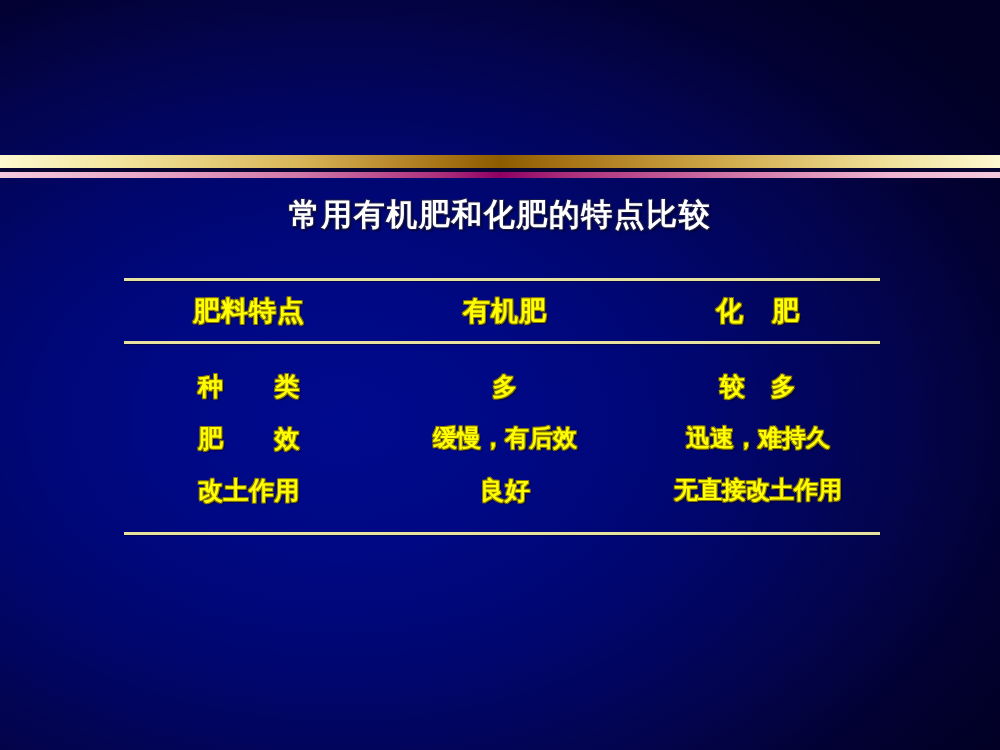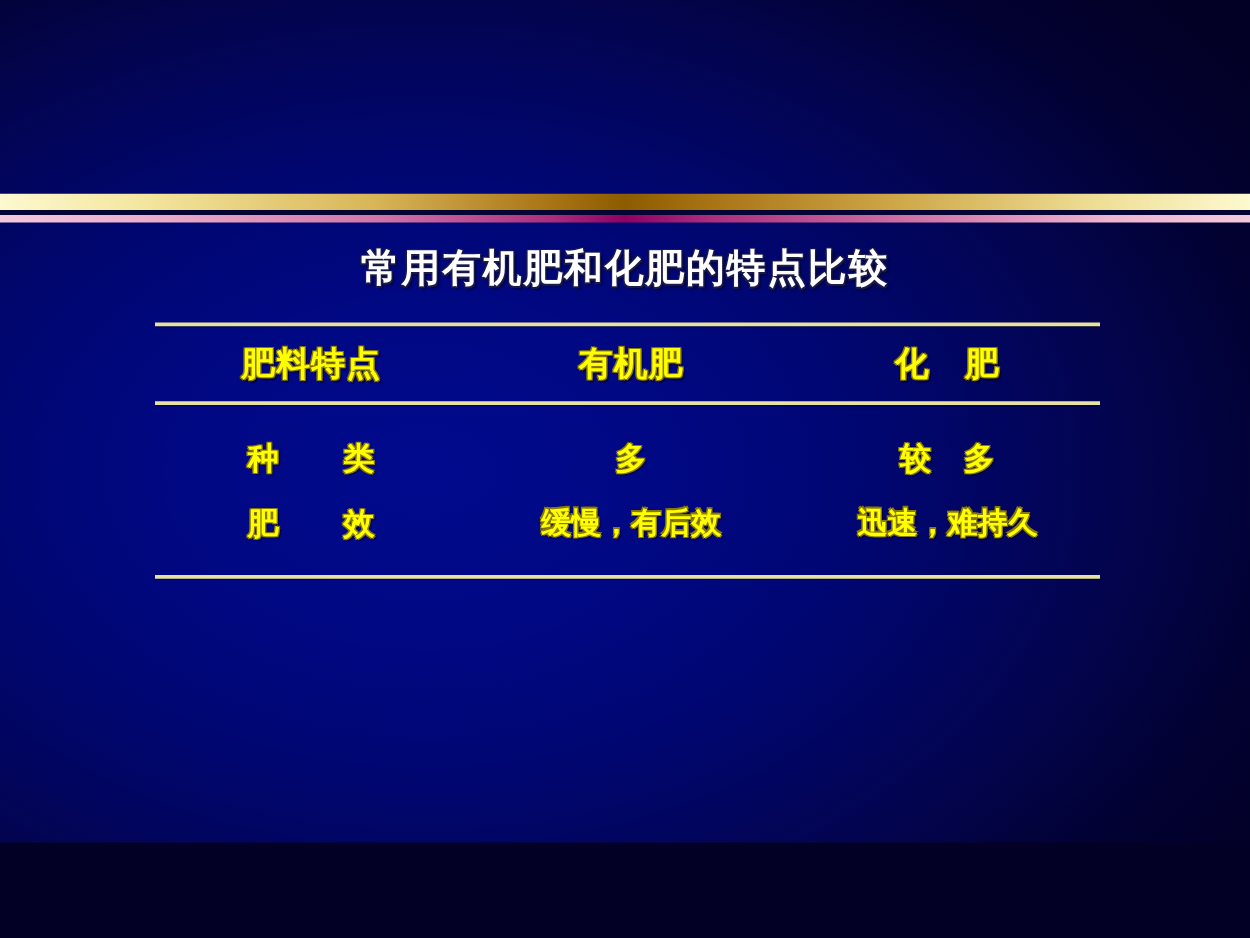--- a/index.html
+++ b/index.html
@@ -10,21 +10,21 @@
     width: 1000px;
     height: 750px;
     overflow: hidden;
     font-family: "DejaVu Sans", sans-serif;
     background: #020024;
   }
 
   #slide {
     position: relative;
     width: 1000px;
-    height: 674px;
+    height: 750px;
     background:
       radial-gradient(ellipse 820px 560px at 34% 56%,
         #000a8c 0%,
         #000883 24%,
         #00066f 45%,
         #03044e 68%,
         #020131 85%,
         #020024 100%);
     overflow: hidden;
   }
@@ -87,21 +87,21 @@
       -1px  1px 0 #1b1b4a,
        1px  1px 0 #1b1b4a,
        2px  2px 2px rgba(0,0,0,0.55);
     white-space: nowrap;
   }
 
   
   #compare-table {
     position: absolute;
     left: 124px;
-    top: 258px;
+    top: 278px;
     width: 756px;
   }
   .rule {
     height: 3px;
     background: #e8e2a0;
     box-shadow: 0 1px 0 rgba(0,0,0,0.35);
   }
   .rule-top    { margin-bottom: 0; }
   .rule-mid    { margin-top: 0; }
   .rule-bottom { margin-top: 0; }
@@ -202,20 +202,25 @@
         </tr>
 
 
 
         <tr class="body-row">
           <td>肥　　效</td>
           <td class="wide-txt">缓慢，有后效</td>
           <td class="wide-txt">迅速，难持久</td>
         </tr>
 
+        <tr class="body-row">
+          <td>改土作用</td>
+          <td>良好</td>
+          <td class="wide-txt">无直接改土作用</td>
+        </tr>
 
         <tr class="spacer-bottom">
           <td></td>
           <td></td>
           <td></td>
         </tr>
       </tbody>
     </table>
 
     <div class="rule rule-bottom"></div>

